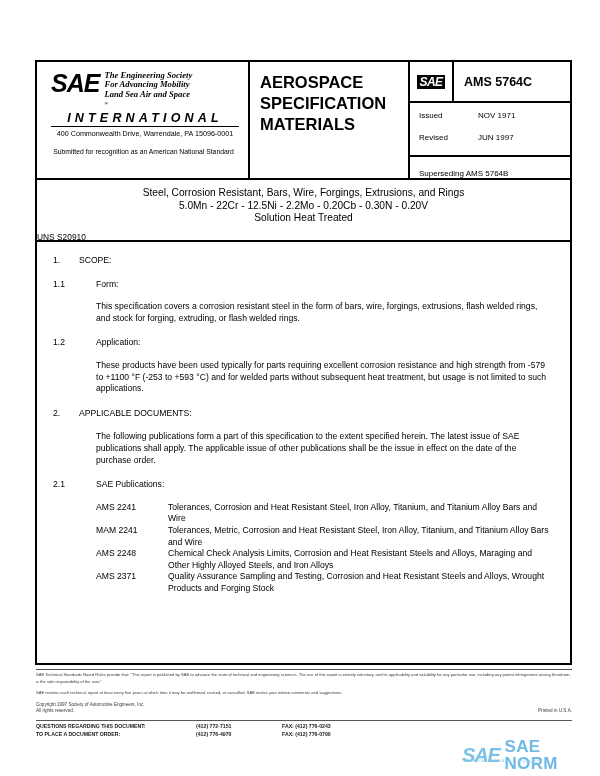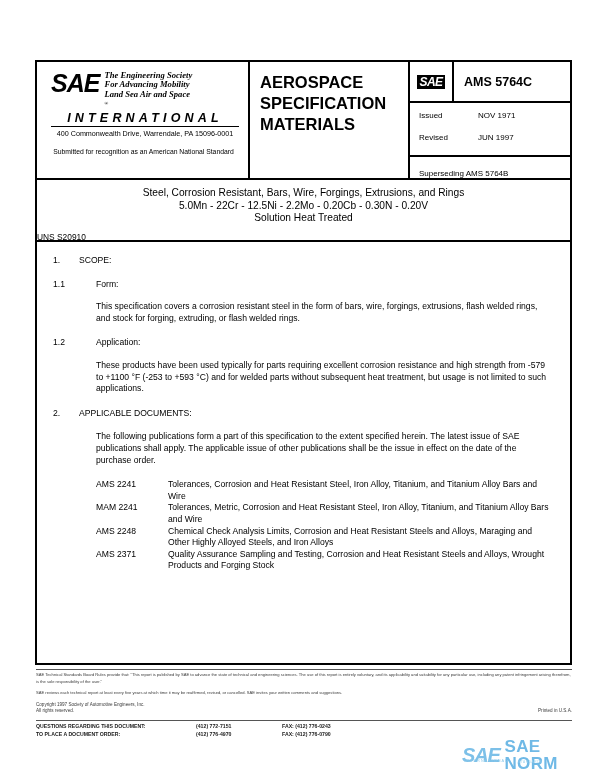--- a/index.html
+++ b/index.html
@@ -249,20 +249,23 @@
     </div>
 
     <div class="sec-h">
       <span class="n">2.</span><span>APPLICABLE DOCUMENTS:</span>
     </div>
 
     <div class="para">
       <p>The following publications form a part of this specification to the extent specified herein. The latest issue of SAE publications shall apply. The applicable issue of other publications shall be the issue in effect on the date of the purchase order.</p>
     </div>
 
+    <div class="sub-h">
+      <span class="n">2.1</span><span>SAE Publications:</span>
+    </div>
 
     <div class="pubs">
       <div class="pub-row">
         <div class="pub-id">AMS 2241</div>
         <div class="pub-tx">Tolerances, Corrosion and Heat Resistant Steel, Iron Alloy, Titanium, and Titanium Alloy Bars and Wire</div>
       </div>
       <div class="pub-row">
         <div class="pub-id">MAM 2241</div>
         <div class="pub-tx">Tolerances, Metric, Corrosion and Heat Resistant Steel, Iron Alloy, Titanium, and Titanium Alloy Bars and Wire</div>
       </div>

